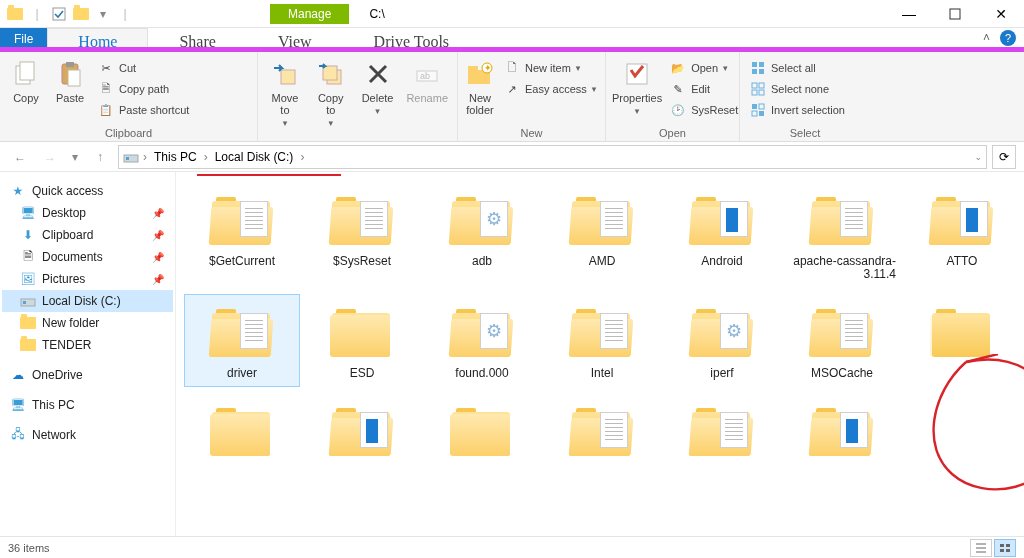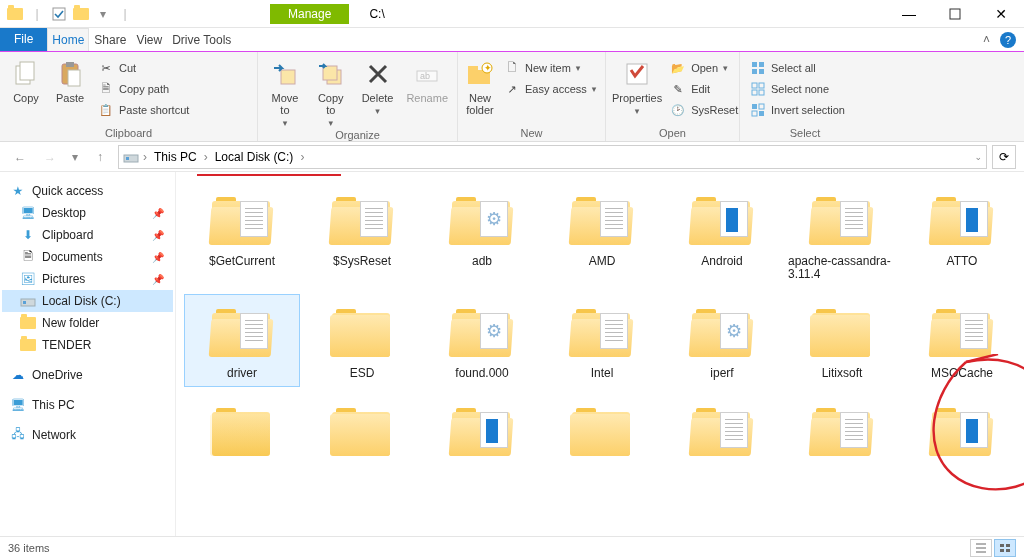--- a/index.html
+++ b/index.html
@@ -10,23 +10,23 @@
 .qat { display: flex; align-items: center; gap: 4px; padding: 0 6px; }
 .qat-ico { width: 18px; height: 18px; display: flex; align-items: center; justify-content: center; }
 .folder-mini { width: 16px; height: 12px; background: #ffd76a; border-radius: 1px; position: relative; }
 .folder-mini::before { content: ""; position: absolute; top: -3px; left: 1px; width: 6px; height: 3px; background: #ffd76a; border-radius: 1px 1px 0 0; }
 .titlebar .tab-manage { background: #7fba00; color: #fff; padding: 3px 18px; font-size: 12px; margin-left: 130px;}
 .titlebar .path-title { margin-left: 20px; font-size: 12px; }
 .win-controls { margin-left: auto; display: flex; }
 .win-btn { width: 46px; height: 28px; display: flex; align-items: center; justify-content: center; font-size: 14px; cursor: default; }
 
 
-.ribbon-tabs { height: 24px; display: flex; align-items: stretch; background: #fff; border-bottom: 1px solid #d946ef; }
+.ribbon-tabs { height: 24px; display: flex; align-items: stretch; background: #fff; border-bottom: 5px solid #d946ef; }
 .file-tab { background: #1979ca; color: #fff; padding: 4px 14px; font-size: 12px; }
-.rtab { padding: 4px 4px; font-size: 12px; color: #444; border: 1px solid transparent; border-bottom: none; }
+.rtab { padding: 4px 30px; font-size: 16px; color: #444; border: 1px solid transparent; border-bottom: none; font-family: Liberation Serif, serif; }
 .rtab.active { border-color: #e1e1e1; background: #f5f5f5; color: #1979ca; }
 .rtab.tools { color: #444; }
 .ribbon-right { margin-left: auto; display: flex; align-items: center; gap: 10px; padding-right: 8px; }
 .help-ico { width: 16px; height: 16px; border-radius: 50%; background: #1979ca; color: #fff; font-size: 11px; display: flex; align-items: center; justify-content: center; }
 
 
 .ribbon { height: 90px; background: #f5f5f5; border-bottom: 1px solid #ddd; display: flex; }
 .rgroup { border-right: 1px solid #e3e3e3; padding: 4px 6px 2px 6px; display: flex; flex-direction: column; }
 .rgroup-body { flex: 1; display: flex; align-items: flex-start; gap: 4px; }
 .rgroup-label { text-align: center; font-size: 11px; color: #666; padding-top: 1px; }
@@ -55,21 +55,21 @@
 .main { display: flex; height: 364px; }
 .sidebar { width: 176px; border-right: 1px solid #eee; padding: 8px 2px; overflow-y: auto; }
 .sb-item { display: flex; align-items: center; gap: 6px; padding: 3px 6px 3px 18px; font-size: 12px; color: #222; cursor: default; position: relative; }
 .sb-item .pin-r { position: absolute; right: 8px; color: #888; font-size: 10px; }
 .sb-item.top { padding-left: 8px; font-weight: 400; }
 .sb-item.sel { background: #cde8ff; }
 .sb-spacer { height: 8px; }
 .sb-ico { width: 16px; height: 16px; display: flex; align-items: center; justify-content: center; }
 .content { flex: 1; padding: 10px 6px 4px 8px; overflow-y: auto; position: relative; }
 .grid { display: grid; grid-template-columns: repeat(7, 116px); gap: 6px 4px; }
-.item { display: flex; flex-direction: column; align-items: center; text-align: left; font-size: 12px; color: #222; padding: 4px 2px 6px 2px; border: 1px solid transparent; cursor: default; position: relative; }
+.item { display: flex; flex-direction: column; align-items: center; text-align: right; font-size: 12px; color: #222; padding: 4px 2px 6px 2px; border: 1px solid transparent; cursor: default; position: relative; }
 .item.sel { border-color: #99d1ff; background: #e5f3ff; }
 .item .thumb { width: 80px; height: 66px; display: flex; align-items: center; justify-content: center; position: relative; }
 .item .lbl { margin-top: 2px; line-height: 13px; max-width: 108px; word-break: break-word; }
 
 
 .fold { width: 64px; height: 50px; position: relative; }
 .fold-back { position: absolute; bottom: 0; left: 2px; width: 58px; height: 44px; background: linear-gradient(#ffe39a,#f7c64b); border-radius: 3px; }
 .fold-tab { position: absolute; top: 2px; left: 6px; width: 20px; height: 8px; background: #f7c64b; border-radius: 2px 2px 0 0; }
 .fold-front { position: absolute; bottom: 0; left: 0; width: 62px; height: 38px; background: linear-gradient(#ffe9b0,#fcd06a); border-radius: 3px; transform: skewX(-4deg); }
 .doc-in { position: absolute; right: 6px; top: 6px; width: 28px; height: 36px; background: #fff; border: 1px solid #cfcfcf; }
@@ -216,21 +216,20 @@
       <div class="rbtn-lg" style="width:50px;opacity:.5">
         <span class="ic">
             <svg width="26" height="26">
               <rect x="3" y="10" width="20" height="10" fill="#fff" stroke="#aaa"></rect>
               <text x="6" y="18" font-size="9" fill="#888">ab</text>
             </svg>
           </span>
         <span>Rename</span>
       </div>
     </div>
-    <div class="rgroup-label">Organize</div>
   </div>
 
   <div class="rgroup" style="width:148px">
     <div class="rgroup-body">
       <div class="rbtn-lg" style="width:48px">
         <span class="ic">
             <svg width="30" height="28">
               <rect x="3" y="10" width="22" height="14" fill="#fcd06a"></rect>
               <rect x="3" y="6" width="10" height="6" fill="#fcd06a"></rect>
               <circle cx="22" cy="8" r="5" fill="#fff" stroke="#e0a800"></circle>
@@ -549,30 +548,20 @@
               <div class="fold-tab"></div>
               <div class="fold-back"></div>
               <div class="fold-front"></div>
               <div class="doc-in gear"></div>
             </div>
           </div>
           <div class="lbl">iperf</div>
         </div>
         <div class="item">
           <div class="thumb">
-            <div class="fold closed">
-              <div class="fold-tab"></div>
-              <div class="fold-back"></div>
-              <div class="fold-front"></div>
-            </div>
-          </div>
-          <div class="lbl">Litixsoft</div>
-        </div>
-        <div class="item">
-          <div class="thumb">
             <div class="fold">
               <div class="fold-tab"></div>
               <div class="fold-back"></div>
               <div class="fold-front"></div>
               <div class="doc-in lines"></div>
             </div>
           </div>
           <div class="lbl">MSOCache</div>
         </div>
         <div class="item">

